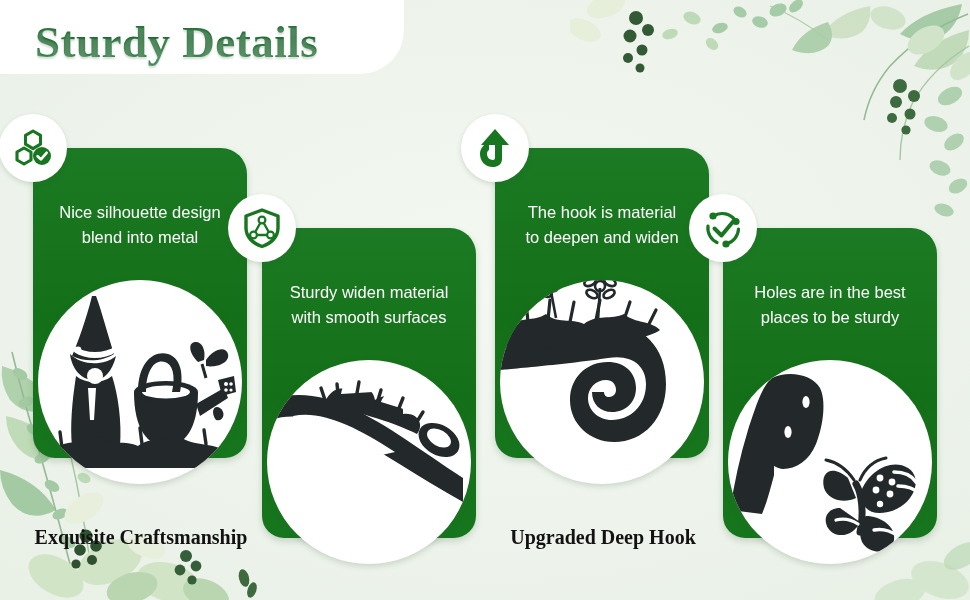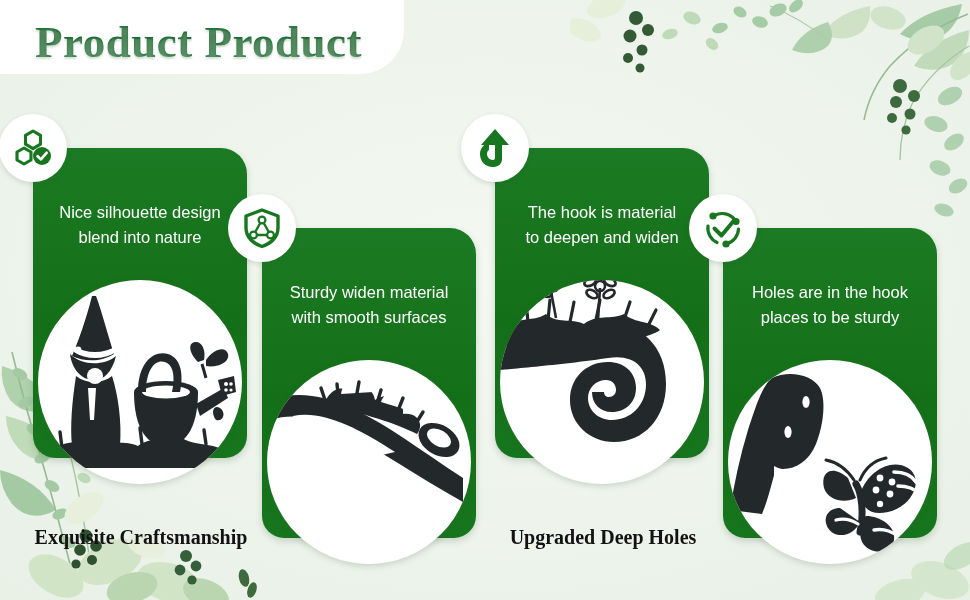--- a/index.html
+++ b/index.html
@@ -247,34 +247,34 @@
         <ellipse cx="160" cy="110" rx="30" ry="17" transform="rotate(20 160 110)"></ellipse>
         <ellipse cx="120" cy="124" rx="26" ry="14" transform="rotate(-16 120 124)"></ellipse>
       </g>
       <g opacity=".6" fill="#b6d6ae">
         <ellipse cx="182" cy="86" rx="20" ry="11" transform="rotate(-30 182 86)"></ellipse>
       </g>
     </svg>
   </div>
 
   <div id="header-banner"></div>
-  <div id="page-title">Product Product</div>
+  <div id="page-title">Sturdy Details</div>
 
   <div class="feature-card" style="left:33px; top:114px;">
     <div class="card-panel"></div>
     <div class="card-badge">
       <svg width="42" height="42" viewBox="0 0 42 42">
         <polygon points="21,4 28.5,8.4 28.5,17.2 21,21.6 13.5,17.2 13.5,8.4" fill="none" stroke="#17761f" stroke-width="3.1" stroke-linejoin="round"></polygon>
         <polygon points="12,21 19,25 19,33 12,37 5,33 5,25" fill="none" stroke="#17761f" stroke-width="3.1" stroke-linejoin="round"></polygon>
         <circle cx="30" cy="29" r="9" fill="#17761f"></circle>
         <path d="M25.6 29.2 L28.9 32.4 L34.6 25.8" fill="none" stroke="#ffffff" stroke-width="2.7" stroke-linecap="round" stroke-linejoin="round"></path>
       </svg>
     </div>
     <div class="card-text">Nice silhouette design
-blend into nature</div>
+blend into metal</div>
     <div class="medallion" style="left:-4px; top:157px;">
       <div class="scallop">
         <i style="transform:translate(0px,-106px)"></i>
           <i style="transform:translate(27px,-102px)"></i>
         <i style="transform:translate(53px,-92px)"></i>
           <i style="transform:translate(75px,-75px)"></i>
         <i style="transform:translate(92px,-53px)"></i>
           <i style="transform:translate(102px,-27px)"></i>
         <i style="transform:translate(106px,0px)"></i>
           <i style="transform:translate(102px,27px)"></i>
@@ -481,39 +481,39 @@
               <circle cx="100" cy="6" r="5"></circle>
               <ellipse cx="90" cy="2" rx="6" ry="3.6" transform="rotate(-26 90 2)"></ellipse>
               <ellipse cx="110" cy="2" rx="6" ry="3.6" transform="rotate(26 110 2)"></ellipse>
               <ellipse cx="92" cy="14" rx="6" ry="3.6" transform="rotate(28 92 14)"></ellipse>
               <ellipse cx="109" cy="14" rx="6" ry="3.6" transform="rotate(-28 109 14)"></ellipse>
             </g>
           </g>
         </svg>
       </div>
     </div>
-    <div class="card-caption" style="left:-42px; top:412px;">Upgraded Deep Holes</div>
+    <div class="card-caption" style="left:-42px; top:412px;">Upgraded Deep Hook</div>
   </div>
 
   <div class="feature-card" style="left:723px; top:194px;">
     <div class="card-panel"></div>
     <div class="card-badge">
       <svg width="42" height="42" viewBox="0 0 42 42">
         <g fill="none" stroke="#17761f" stroke-width="3.2" stroke-linecap="round">
           <path d="M12.5 8.5 A16 16 0 0 1 33 13"></path>
           <path d="M36.5 22 A16 16 0 0 1 25 36.6"></path>
           <path d="M15 35.5 A16 16 0 0 1 6 19"></path>
         </g>
         <circle cx="11" cy="9" r="3.6" fill="#17761f"></circle>
         <circle cx="34" cy="14.5" r="3.6" fill="#17761f"></circle>
         <circle cx="24" cy="37" r="3.6" fill="#17761f"></circle>
         <path d="M12.5 21.5 L19.5 28.5 L32 13.5" fill="none" stroke="#17761f" stroke-width="4" stroke-linecap="round" stroke-linejoin="round"></path>
       </svg>
     </div>
-    <div class="card-text">Holes are in the hook
+    <div class="card-text">Holes are in the best
 places to be sturdy</div>
     <div class="medallion" style="left:-4px; top:157px;">
       <div class="scallop">
         <i style="transform:translate(0px,-106px)"></i>
           <i style="transform:translate(27px,-102px)"></i>
         <i style="transform:translate(53px,-92px)"></i>
           <i style="transform:translate(75px,-75px)"></i>
         <i style="transform:translate(92px,-53px)"></i>
           <i style="transform:translate(102px,-27px)"></i>
         <i style="transform:translate(106px,0px)"></i>

